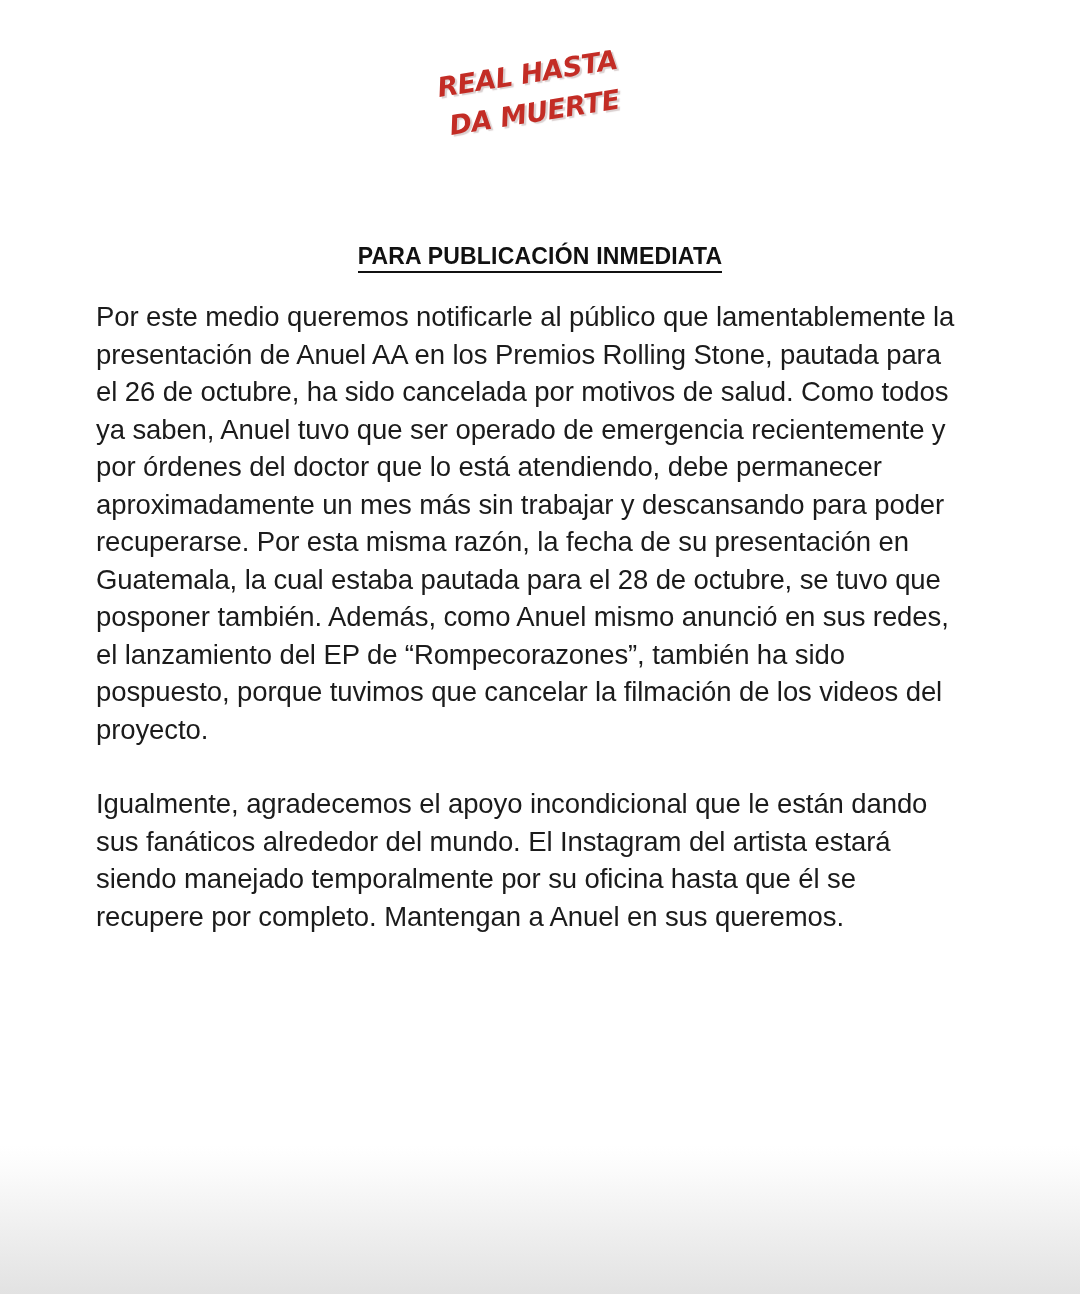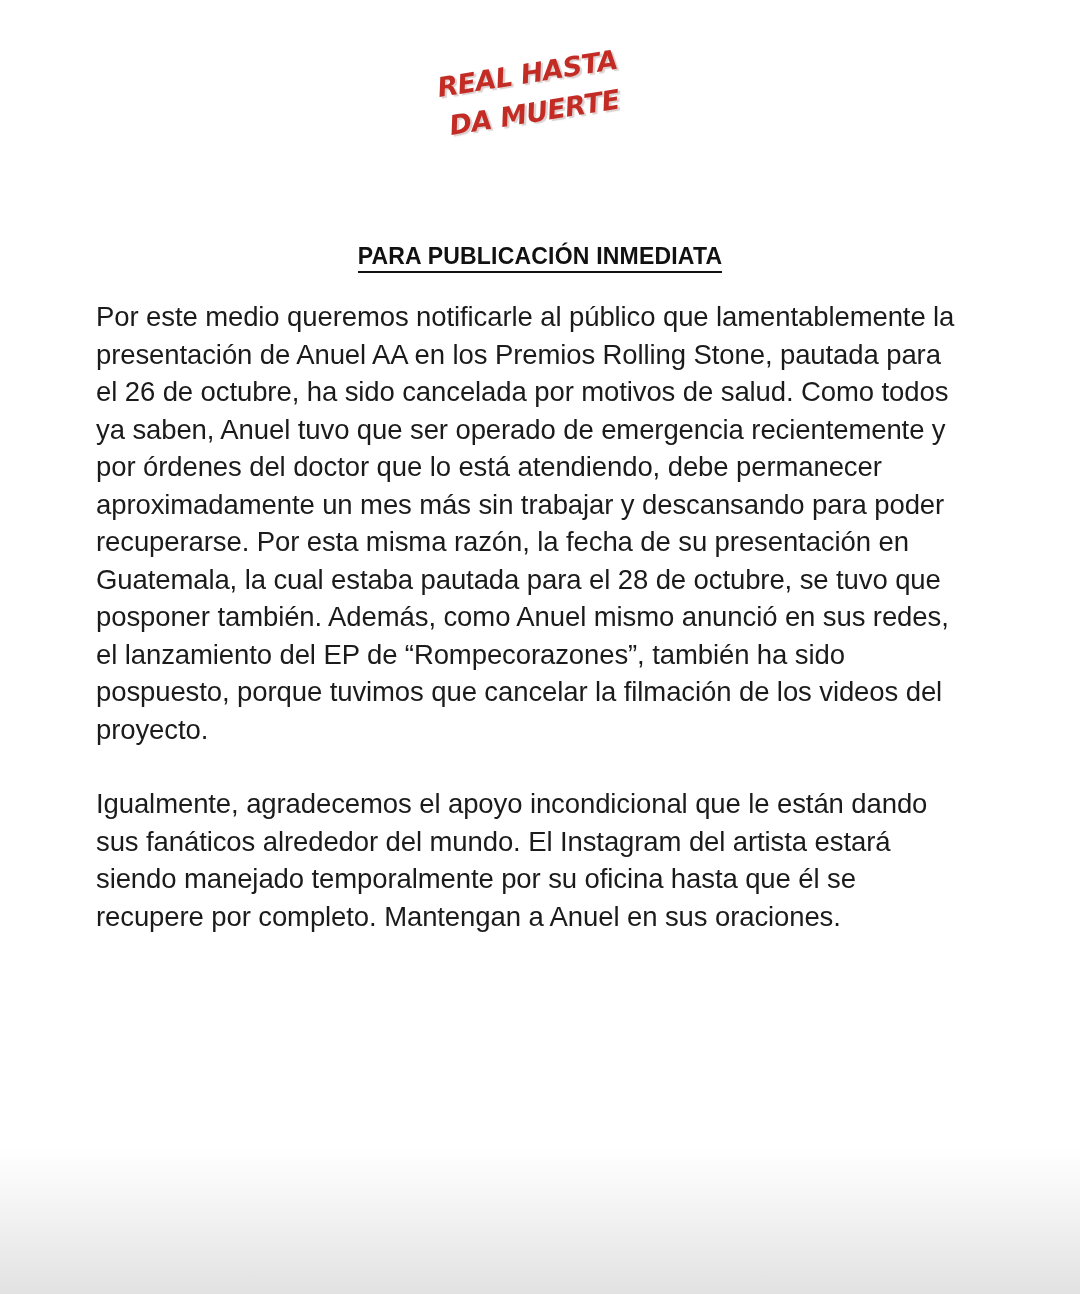--- a/index.html
+++ b/index.html
@@ -117,16 +117,16 @@
       <div class="logo-line logo-line-2">DA MUERTE</div>
     </div>
   </div>
 
   <div class="headline">
     <span>PARA PUBLICACIÓN INMEDIATA</span>
   </div>
 
   <div class="body-copy">
     <p>Por este medio queremos notificarle al público que lamentablemente la presentación de Anuel AA en los Premios Rolling Stone, pautada para el 26 de octubre, ha sido cancelada por motivos de salud. Como todos ya saben, Anuel tuvo que ser operado de emergencia recientemente y por órdenes del doctor que lo está atendiendo, debe permanecer aproximadamente un mes más sin trabajar y descansando para poder recuperarse.  Por esta misma razón, la fecha de su presentación en Guatemala, la cual estaba pautada para el 28 de octubre, se tuvo que posponer también. Además, como Anuel mismo anunció en sus redes, el lanzamiento del EP de “Rompecorazones”, también ha sido pospuesto, porque tuvimos que cancelar la filmación de los videos del proyecto.</p>
-    <p>Igualmente, agradecemos el apoyo incondicional que le están dando sus fanáticos alrededor del mundo. El Instagram del artista estará siendo manejado temporalmente por su oficina hasta que él se recupere por completo. Mantengan a Anuel en sus oraciones.</p>
+    <p>Igualmente, agradecemos el apoyo incondicional que le están dando sus fanáticos alrededor del mundo. El Instagram del artista estará siendo manejado temporalmente por su oficina hasta que él se recupere por completo. Mantengan a Anuel en sus queremos.</p>
   </div>
 
 </div>
 
 </body></html>

